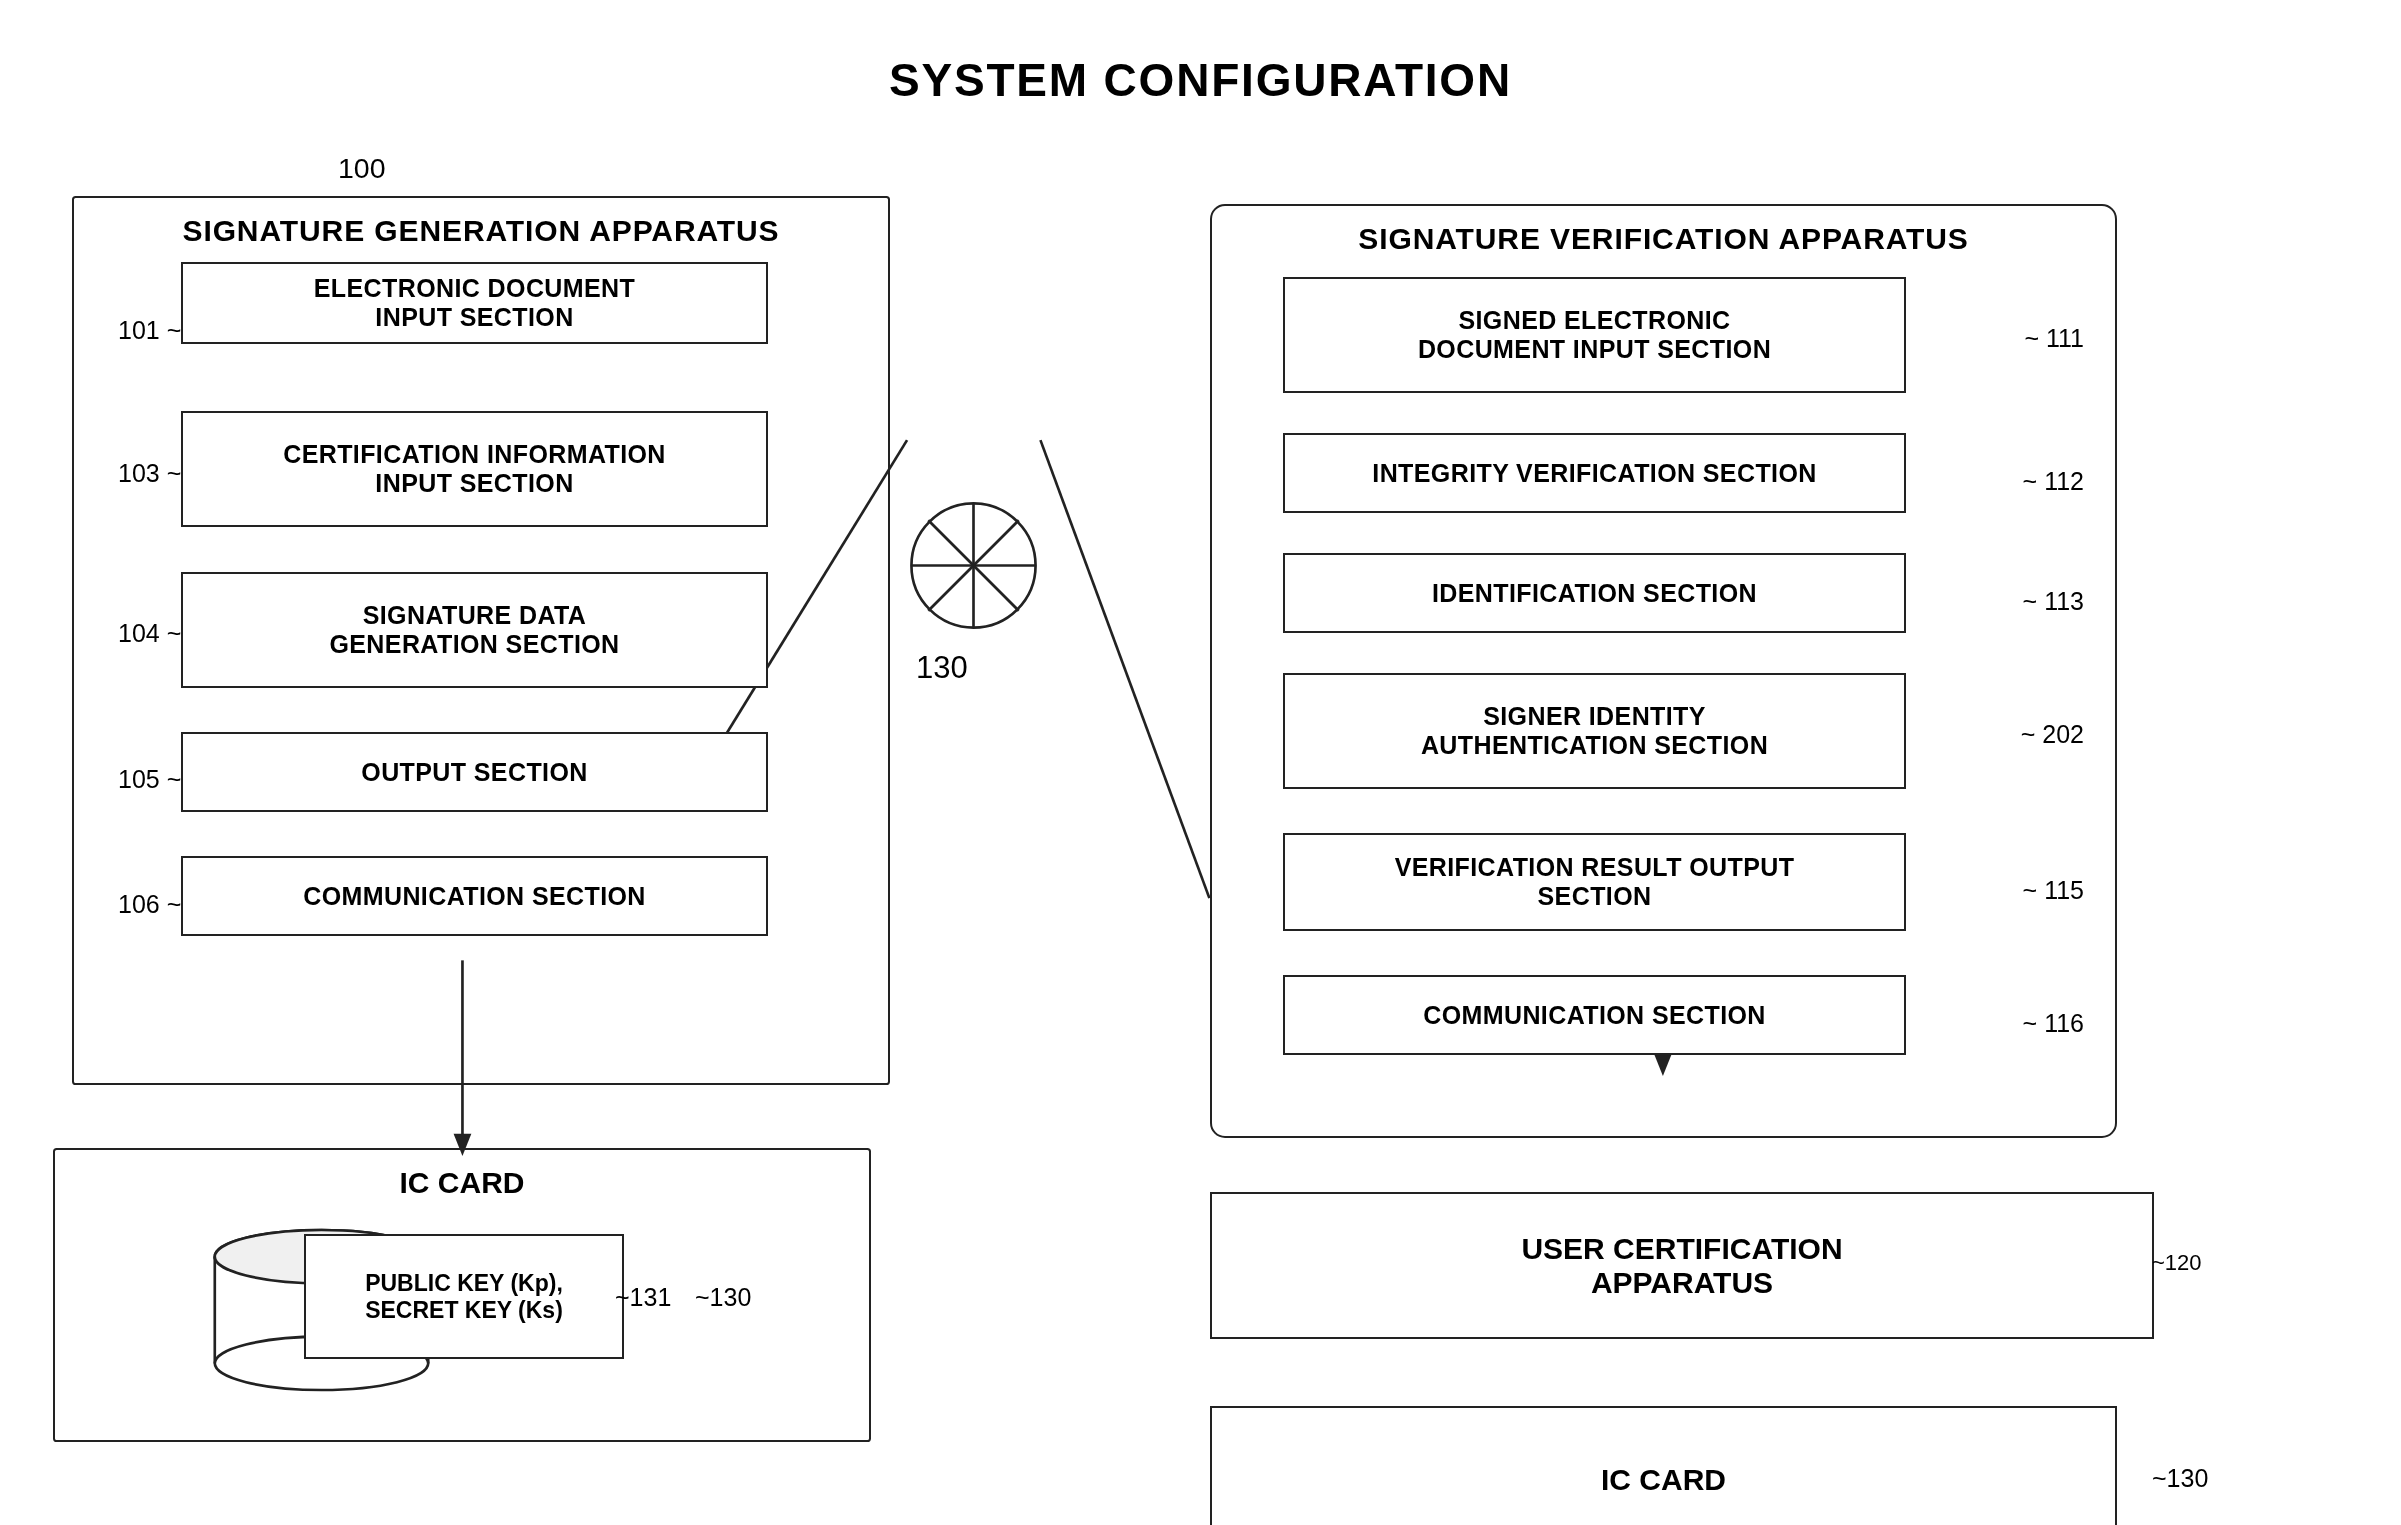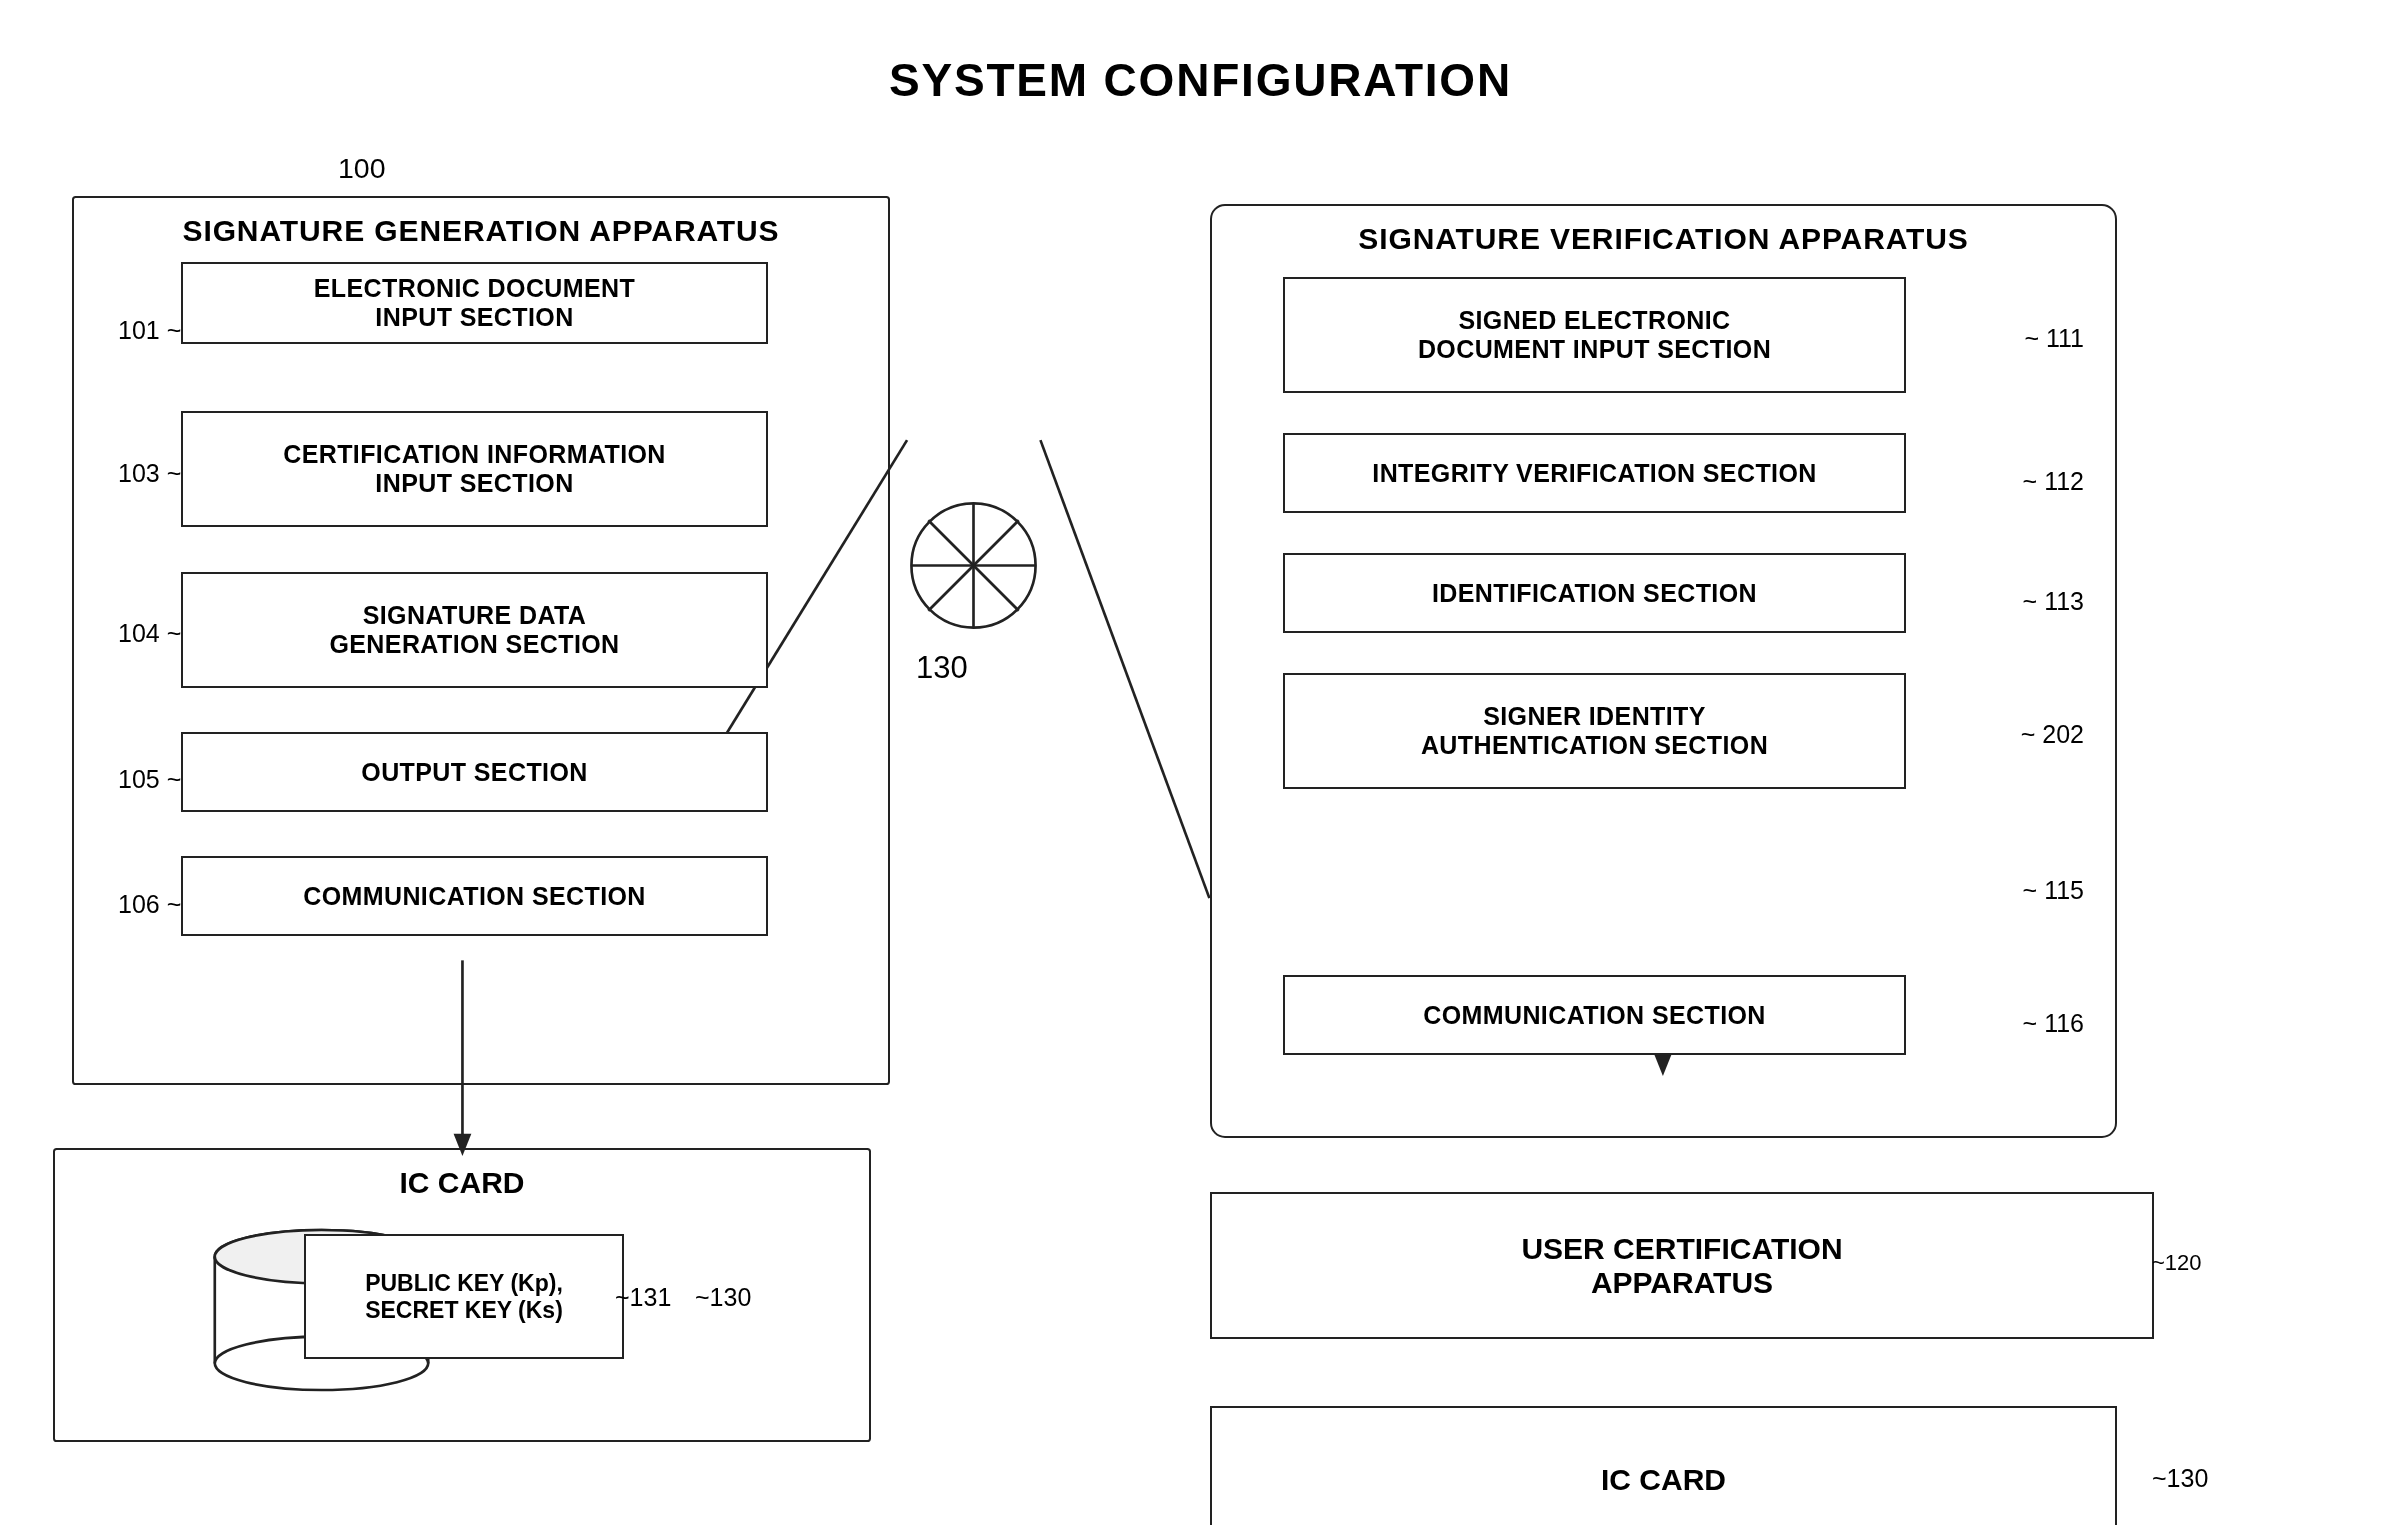--- a/index.html
+++ b/index.html
@@ -373,20 +373,23 @@
     </div>
 
     <div class="right-box right-box-3">
       IDENTIFICATION SECTION
     </div>
 
     <div class="right-box right-box-4">
       SIGNER IDENTITY<br>AUTHENTICATION SECTION
     </div>
 
+    <div class="right-box right-box-5">
+      VERIFICATION RESULT OUTPUT<br>SECTION
+    </div>
 
     <div class="right-box right-box-6">
       COMMUNICATION SECTION
     </div>
 
     <div class="right-ref ref-111">~ 111</div>
     <div class="right-ref ref-112">~ 112</div>
     <div class="right-ref ref-113">~ 113</div>
     <div class="right-ref ref-114">~ 202</div>
     <div class="right-ref ref-115">~ 115</div>

